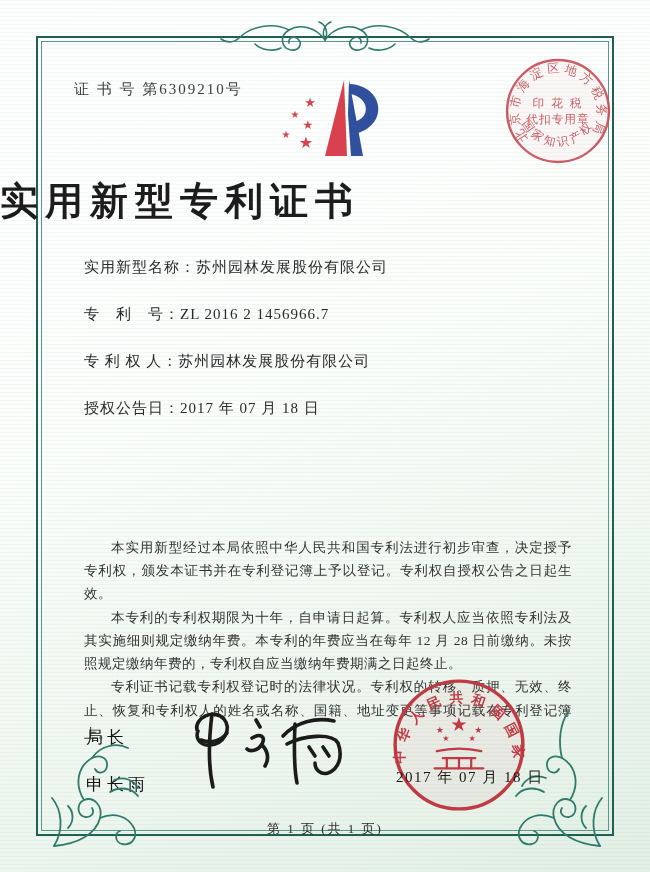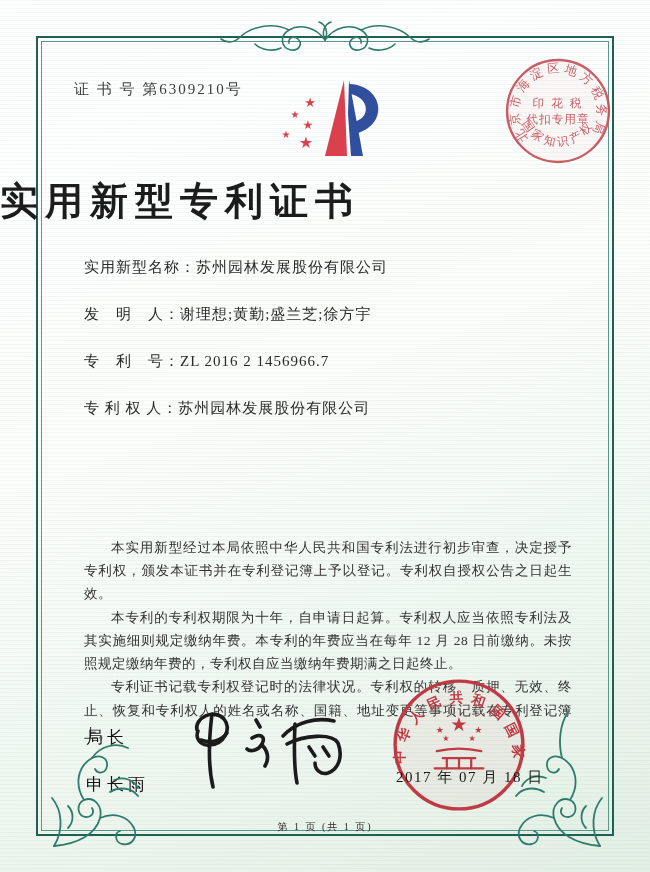--- a/index.html
+++ b/index.html
@@ -31,21 +31,21 @@
   .legal p{margin:0;text-indent:2em;letter-spacing:0.5px;}
   .signer{position:absolute;left:86px;top:726px;
           font-family:"Liberation Sans","DejaVu Sans",sans-serif;
           font-size:17px;color:#141414;letter-spacing:4px;}
   .signer .name{margin-top:24px;}
   .signature{position:absolute;left:182px;top:694px;}
   .seal{position:absolute;left:388px;top:674px;}
   .grant-date{position:absolute;left:396px;top:768px;z-index:5;
               font-size:15px;color:#181818;letter-spacing:1.5px;white-space:nowrap;}
   .page-footer{position:absolute;left:0;right:0;top:820px;text-align:center;
-               font-size:10px;color:#2e2e2e;letter-spacing:2px;}
+               font-size:13px;color:#2e2e2e;letter-spacing:2px;}
   svg text{font-family:"Liberation Serif","DejaVu Serif",serif;}
 </style>
 </head>
 <body>
 
 <div class="page">
 
   <div class="frame-thick"></div>
   <div class="frame-thin"></div>
 
@@ -89,27 +89,27 @@
     <text x="55" y="67" font-size="11.5" fill="#c5515a" text-anchor="middle" letter-spacing="1">代扣专用章</text>
   </svg>
 
   <div class="title">实用新型专利证书</div>
 
   <div class="fields">
     <div class="field-row">
       <span class="field-label">实用新型名称：</span><span class="field-value">苏州园林发展股份有限公司</span>
     </div>
     <div class="field-row">
-      <span class="field-label">发　明　人：</span><span class="field-value">谢理想;黄勤;盛兰芝;徐方宇</span>
-    </div>
-    <div class="field-row">
       <span class="field-label">专　利　号：</span><span class="field-value">ZL 2016 2 1456966.7</span>
     </div>
     <div class="field-row">
       <span class="field-label">专 利 权 人：</span><span class="field-value">苏州园林发展股份有限公司</span>
+    </div>
+    <div class="field-row">
+      <span class="field-label">授权公告日：</span><span class="field-value">2017 年 07 月 18 日</span>
     </div>
   </div>
 
   <div class="legal">
     <p>本实用新型经过本局依照中华人民共和国专利法进行初步审查，决定授予专利权，颁发本证书并在专利登记簿上予以登记。专利权自授权公告之日起生效。</p>
     <p>本专利的专利权期限为十年，自申请日起算。专利权人应当依照专利法及其实施细则规定缴纳年费。本专利的年费应当在每年 12 月 28 日前缴纳。未按照规定缴纳年费的，专利权自应当缴纳年费期满之日起终止。</p>
     <p>专利证书记载专利权登记时的法律状况。专利权的转移、质押、无效、终止、恢复和专利权人的姓名或名称、国籍、地址变更等事项记载在专利登记簿上。</p>
   </div>
 
   <div class="signer">

